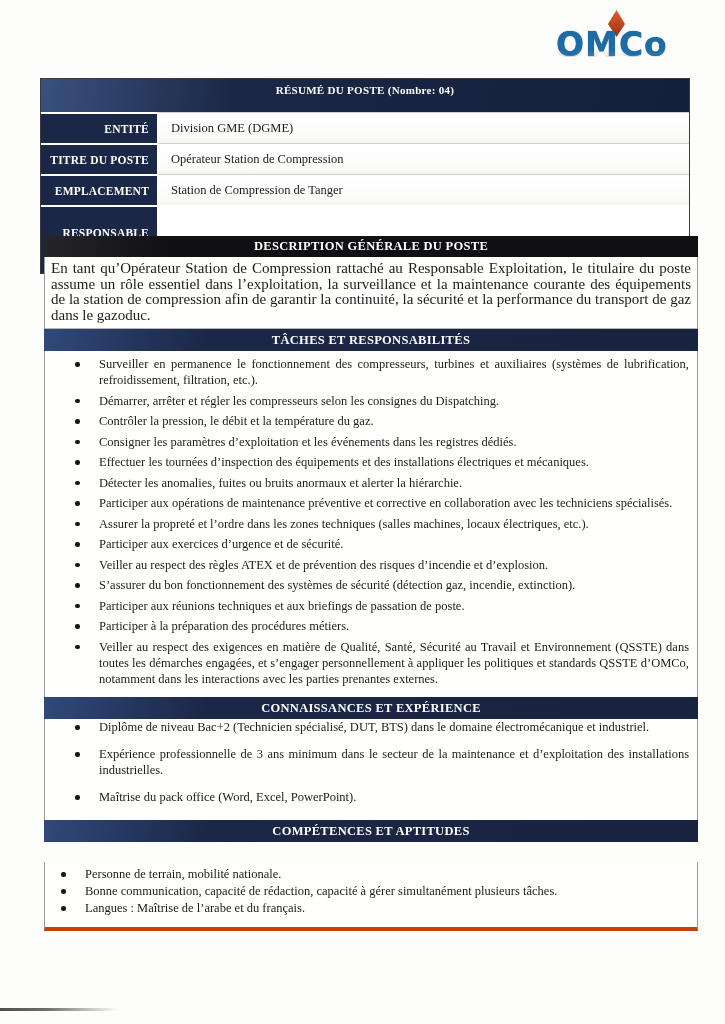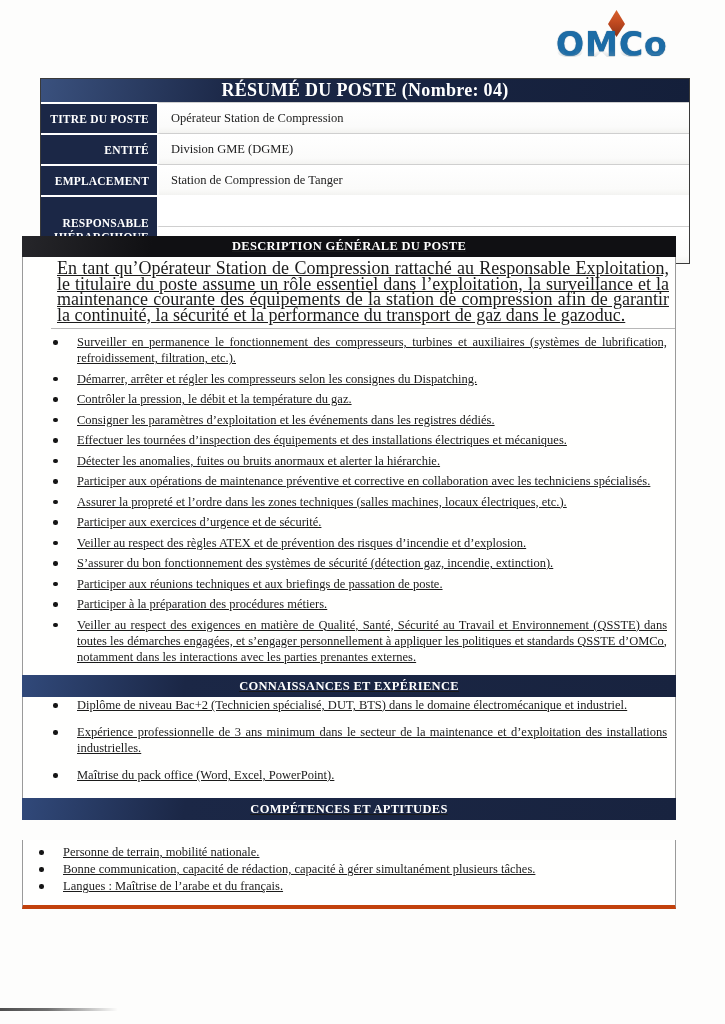--- a/index.html
+++ b/index.html
@@ -43,24 +43,24 @@
     mask-image: linear-gradient(to bottom, rgba(0,0,0,0.8), transparent 70%);
   }
 
   
   .summary-table {
     position: absolute; left: 40px; top: 78px; width: 650px;
     border: 1px solid #3a3a3a;
     background: #fff;
   }
   .thead {
-    height: 23px;
+    height: 33px;
     background: linear-gradient(100deg, #3a517e 0%, #1b2746 30%, #141f3a 100%);
     color: #fff;
-    font-weight: bold; font-size: 18px; line-height: 23px;
+    font-weight: bold; font-size: 11px; line-height: 23px;
     text-align: center; letter-spacing: 0.3px;
   }
   .trow { display: flex; align-items: stretch; }
   .tlabel {
     width: 116px; flex: 0 0 116px;
     background: #1b2746;
     color: #fff; font-weight: bold; font-size: 11.5px;
     text-align: right;
     padding: 0 8px;
     display: flex; flex-direction: column; justify-content: center; align-items: flex-end;
@@ -76,41 +76,40 @@
     border-top: 1px solid #cfcfcf;
     border-left: 2px solid #fff;
     min-height: 31px;
     color: #1c1c1c;
     background: linear-gradient(to bottom, #ffffff 0%, #fbfbfa 80%, #f3f3f1 100%);
   }
   .trow.tall .tvalue { min-height: 37px; margin-top: 31px; }
 
   
   .content {
-    position: absolute; left: 22px; top: 236px; width: 654px; text-decoration: underline;
+    position: absolute; left: 44px; top: 236px; width: 654px;
   }
   .bar {
     height: 21px;
     color: #fff; font-weight: bold; font-size: 12.5px; line-height: 21px;
     text-align: center; letter-spacing: 0.3px;
   }
   .bar.black { background: linear-gradient(100deg, #26262a 0%, #101013 20%, #101013 100%); }
   .bar.navy  { background: linear-gradient(100deg, #31497a 0%, #1b2746 25%, #18233f 100%); height: 22px; line-height: 22px; }
 
   .boxed {
     border-left: 1px solid #9a9a9a;
     border-right: 1px solid #9a9a9a;
     background: #fffffe;
   }
   .desc-par {
-    font-size: 18px; line-height: 15.5px;
+    font-size: 15px; line-height: 15.5px;
     text-align: justify;
     padding: 4px 6px 5px 6px;
     border-bottom: 1px solid #b7b7b7;
-    margin-left: 28px;
   }
   ul.blist { list-style: none; padding: 5px 8px 6px 0; }
   ul.blist li {
     position: relative;
     padding-left: 30px;
     margin-left: 24px;
     font-size: 12.5px; line-height: 16px;
     text-align: justify;
     margin-bottom: 4px;
   }
@@ -142,44 +141,45 @@
 
   <div class="logo">
     <div class="flame"></div>
     <div class="logo-text">OMCo</div>
     <div class="logo-reflection">OMCo</div>
   </div>
 
   <div class="summary-table">
     <div class="thead">RÉSUMÉ DU POSTE (Nombre: 04)</div>
     <div class="trow">
+      <div class="tlabel">ENTITÉ</div>
+      <div class="tvalue">Division GME (DGME)</div>
+    </div>
+    <div class="trow">
       <div class="tlabel">TITRE DU POSTE</div>
       <div class="tvalue">Opérateur Station de Compression</div>
-    </div>
-    <div class="trow">
-      <div class="tlabel">ENTITÉ</div>
-      <div class="tvalue">Division GME (DGME)</div>
     </div>
     <div class="trow">
       <div class="tlabel">EMPLACEMENT</div>
       <div class="tvalue">Station de Compression de Tanger</div>
     </div>
     <div class="trow tall">
       <div class="tlabel">RESPONSABLE HIÉRARCHIQUE</div>
       <div class="tvalue">Responsable Exploitation</div>
     </div>
   </div>
 
   <div class="content">
 
     <div class="bar black">DESCRIPTION GÉNÉRALE DU POSTE</div>
     <div class="boxed">
       <p class="desc-par">En tant qu’Opérateur Station de Compression rattaché au Responsable Exploitation, le titulaire du poste assume un rôle essentiel dans l’exploitation, la surveillance et la maintenance courante des équipements de la station de compression afin de garantir la continuité, la sécurité et la performance du transport de gaz dans le gazoduc.</p>
     </div>
 
+    <div class="bar navy">TÂCHES ET RESPONSABILITÉS</div>
     <div class="boxed">
       <ul class="blist tasks">
         <li><span>Surveiller en permanence le fonctionnement des compresseurs, turbines et auxiliaires (systèmes de lubrification, refroidissement, filtration, etc.).</span></li>
         <li><span>Démarrer, arrêter et régler les compresseurs selon les consignes du Dispatching.</span></li>
         <li><span>Contrôler la pression, le débit et la température du gaz.</span></li>
         <li><span>Consigner les paramètres d’exploitation et les événements dans les registres dédiés.</span></li>
         <li><span>Effectuer les tournées d’inspection des équipements et des installations électriques et mécaniques.</span></li>
         <li><span>Détecter les anomalies, fuites ou bruits anormaux et alerter la hiérarchie.</span></li>
         <li><span>Participer aux opérations de maintenance préventive et corrective en collaboration avec les techniciens spécialisés.</span></li>
         <li><span>Assurer la propreté et l’ordre dans les zones techniques (salles machines, locaux électriques, etc.).</span></li>

